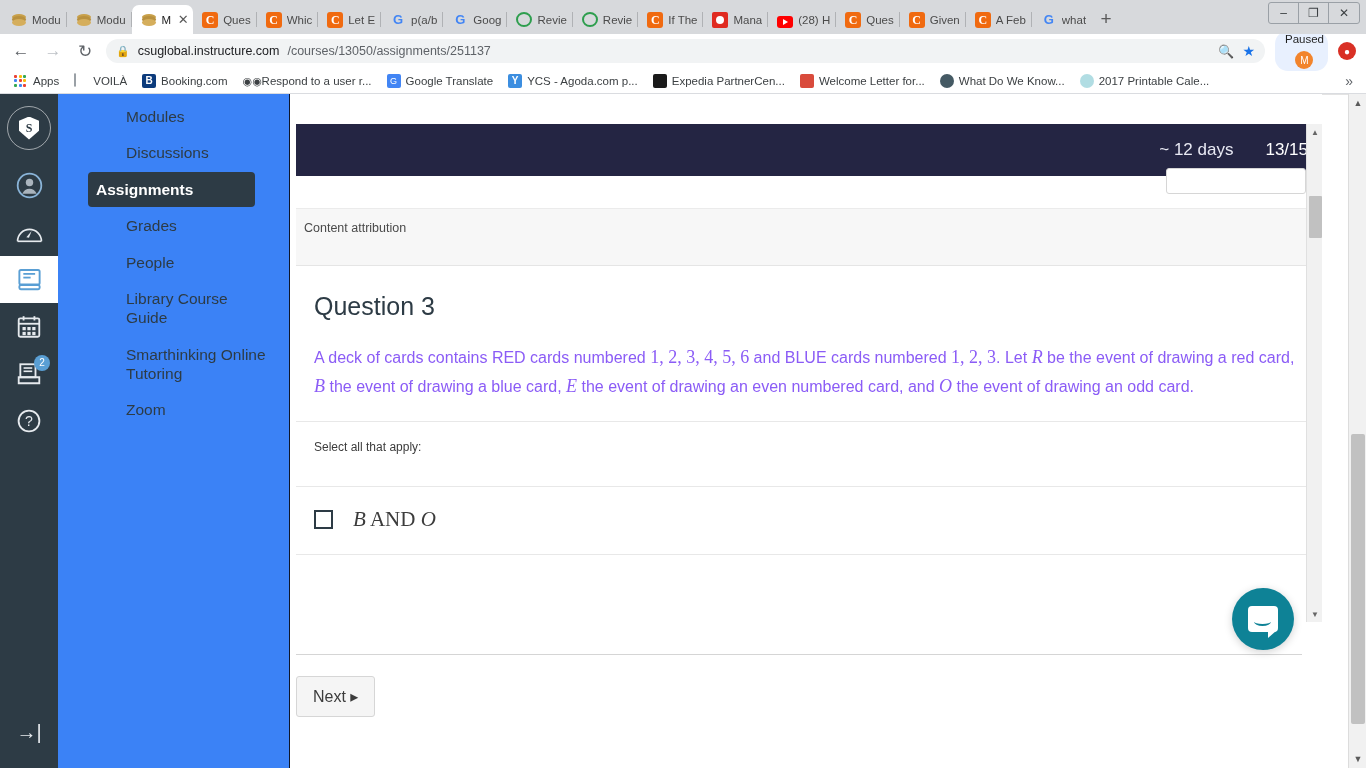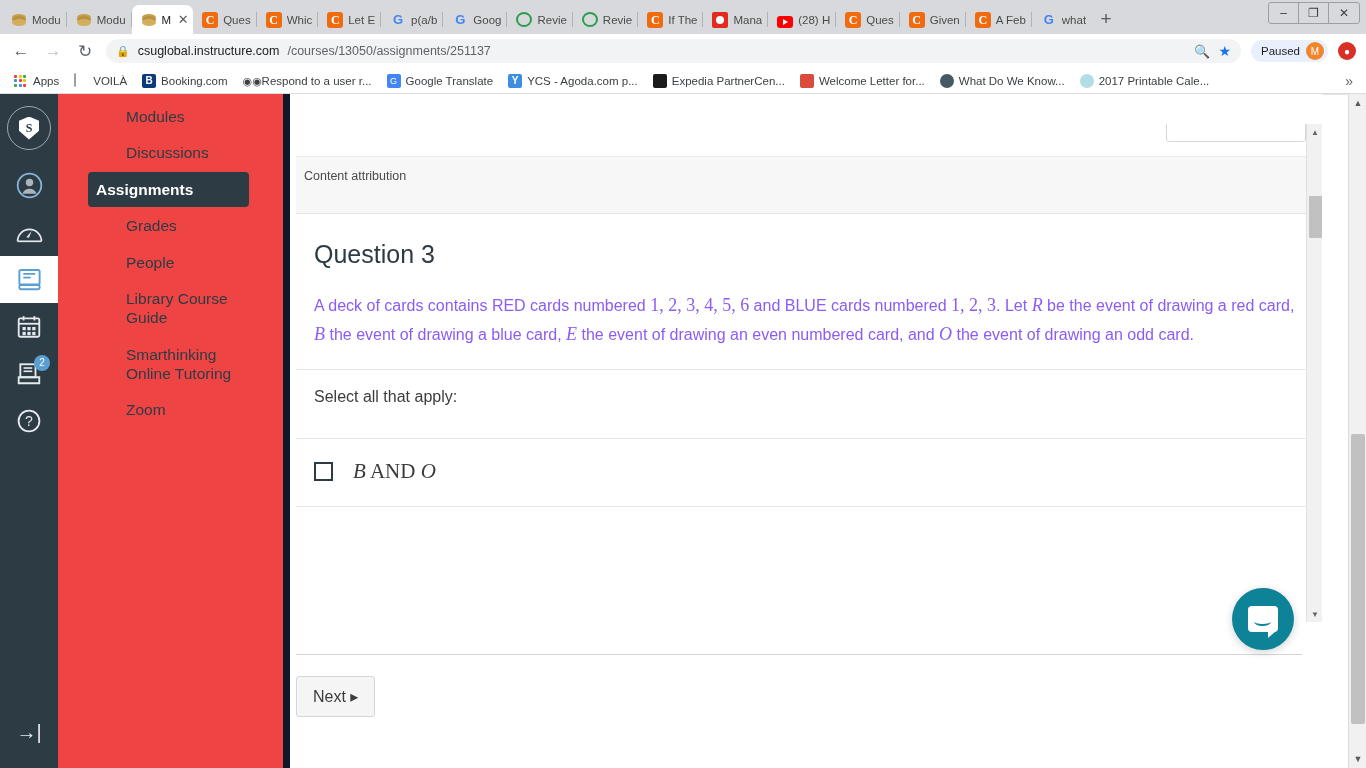--- a/index.html
+++ b/index.html
@@ -99,21 +99,21 @@
     display:flex; align-items:center; padding:0 10px; gap:8px; font-size:12.5px;
   }
   .lock { font-size:11px; color:#3c4043; }
   .url-host { color:#202124; }
   .url-path { color:#5f6368; }
   .urlbox .spacer { flex:1; }
   .omni-icon { font-size:13px; color:#5f6368; cursor:pointer; }
   .omni-star { color:#1a73e8; font-size:14px; }
   .profile-pill {
     display:flex; align-items:center; gap:6px; background:#e8f0fe;
-    border-radius:13px; padding:2px 4px 2px 10px; font-size:11.5px; color:#1f1f1f;
+    border-radius:13px; padding:2px 4px 2px 10px; font-size:11.5px; color:#1f1f1f;flex-direction:column;
   }
   .avatar-circle {
     width:18px; height:18px; border-radius:50%; background:#f2842c; color:#fff;
     font-size:10px; display:flex; align-items:center; justify-content:center;
   }
   .ext-dot {
     width:18px; height:18px; border-radius:50%; background:#d93025; color:#fff;
     font-size:10px; display:flex; align-items:center; justify-content:center;
   }
 
@@ -180,21 +180,21 @@
     background:#5a9fd4; color:#fff; font-size:10px; line-height:16px; text-align:center;
     padding:0 3px;
   }
   .gn-expand {
     margin-top:auto; margin-bottom:24px; color:#e6eaee; font-size:20px; cursor:pointer;
   }
 
   
   .course-nav {
     position:absolute; left:58px; top:0; width:232px; height:674px;
-    background:#ef4444; border-right:7px solid #0f172a; padding-top:4px;
+    background:#3b82f6; border-right:1px solid #0f172a; padding-top:4px;
   }
   .cn-item {
     display:block; padding:8px 12px 8px 38px; font-size:15.5px; color:#2d3b45;
     line-height:1.25; cursor:pointer; border-radius:4px; margin:1px 8px 1px 30px;
   }
   .cn-item.active {
     background:#2d3b45; color:#fff; font-weight:bold;
     padding-left:8px; margin-right:34px;
   }
 
@@ -227,21 +227,21 @@
   .qtitle {
     font-size:25px; color:#2d3b45; font-weight:normal; margin-bottom:22px;
     font-family:"Liberation Sans", sans-serif;
   }
   .qbody { font-size:16px; color:#8b5cf6; line-height:1.62; }
   .qbody p { margin-bottom:20px; }
   .mathit { font-family:"Liberation Serif", serif; font-style:italic; font-size:18px; }
   .mathup { font-family:"Liberation Serif", serif; font-size:18px; }
   .select-row {
     border-top:1px solid #e8e8e8; padding:18px 18px 32px 18px;
-    font-size:16px; color:#3c3c3c;
+    font-size:12px; color:#3c3c3c;
   }
   .answer-row {
     border-top:1px solid #e8e8e8; padding:20px 18px 22px 18px;
     display:flex; align-items:center; gap:20px; cursor:pointer;
   }
   .cbx {
     width:19px; height:19px; border:2px solid #2d3b45; background:#fff; flex:0 0 19px;
   }
   .answer-row .atext { font-family:"Liberation Serif", serif; font-size:21px; color:#3c3c3c; }
   .answer-row .atext .ital { font-style:italic; }
@@ -573,20 +573,24 @@
     <div class="cn-item">People</div>
     <div class="cn-item">Library Course Guide</div>
     <div class="cn-item">Smarthinking Online Tutoring</div>
     <div class="cn-item">Zoom</div>
   </div>
 
   <div class="content-col">
 
     <div class="scrollbox">
 
+      <div class="quiz-header">
+        <span class="qh-time">~ 12 days</span>
+        <span class="qh-count">13/15</span>
+      </div>
 
       <div class="afterheader">
         <div class="ghostbtn"></div>
       </div>
 
       <div class="attribution">Content attribution</div>
 
       <div class="qcard">
         <h2 class="qtitle">Question 3</h2>
         <div class="qbody">

